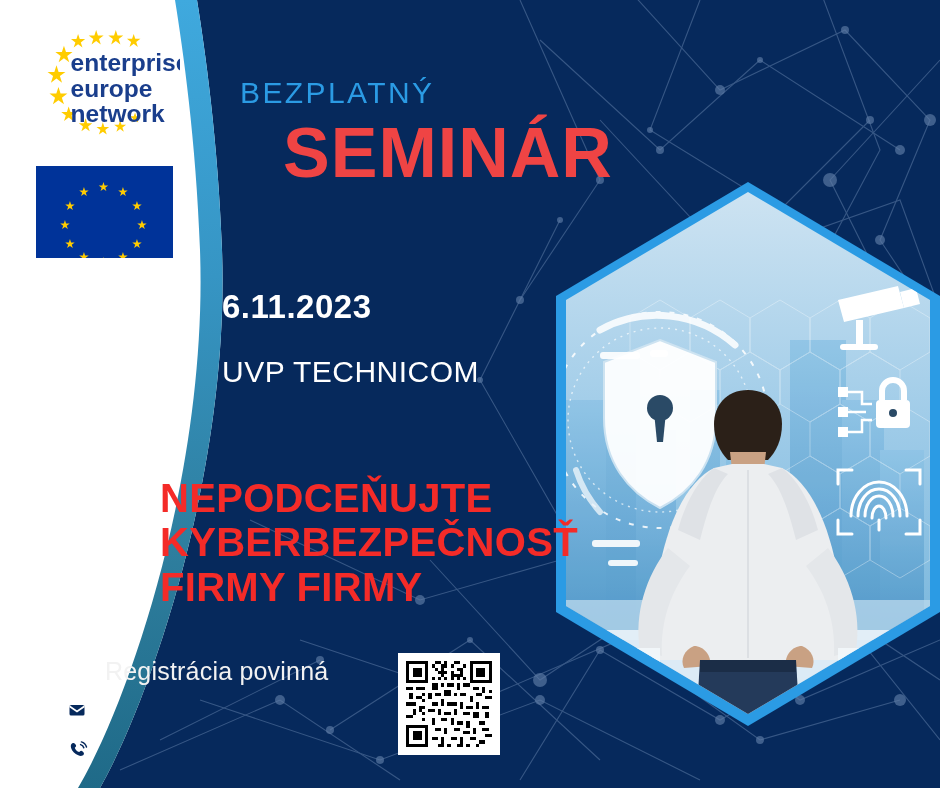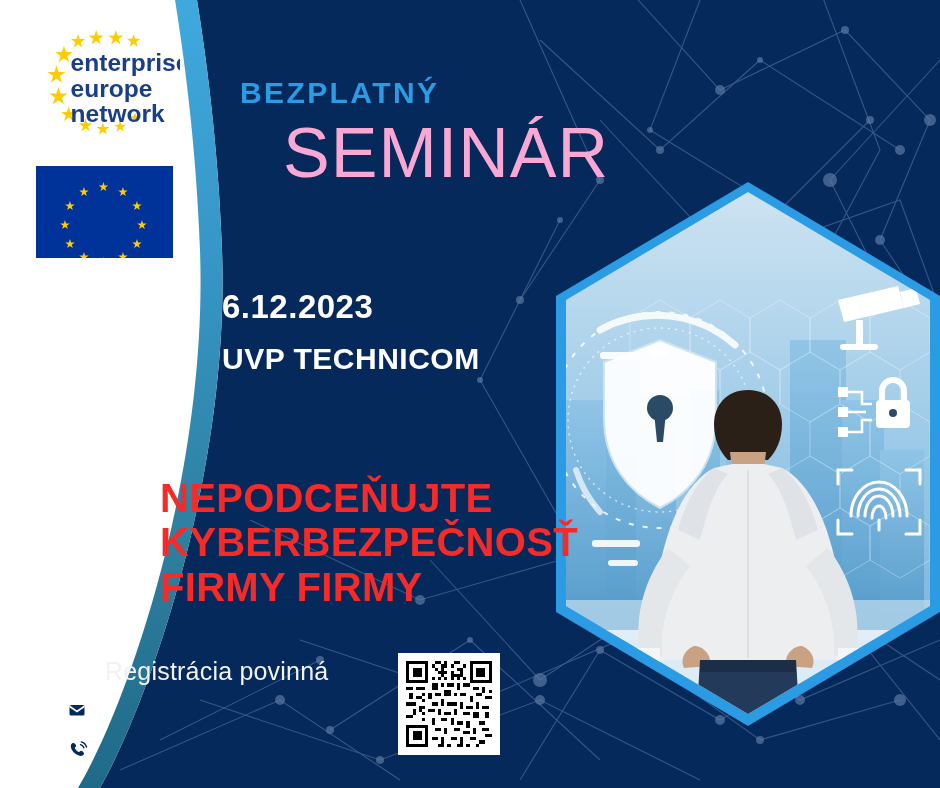--- a/index.html
+++ b/index.html
@@ -13,37 +13,37 @@
   }
   #bg-svg { position:absolute; inset:0; width:940px; height:788px; }
 
   
   .een-logo { position:absolute; left:30px; top:28px; width:150px; height:110px; }
   .eu-flag  { position:absolute; left:36px; top:166px; width:137px; height:92px; }
 
   
   .kicker {
     position:absolute; left:240px; top:76px;
-    font-size:30px; font-weight:bold; letter-spacing:2.4px;
+    font-size:30px; font-weight:normal; letter-spacing:2.4px;
     color:#2B9BE4;
   }
   .bigtitle {
     position:absolute; left:283px; top:118px;
-    font-size:70px; font-weight:normal; letter-spacing:1px;
-    color:#f9a8d4; line-height:1;
+    font-size:70px; font-weight:bold; letter-spacing:1px;
+    color:#ef4444; line-height:1;
   }
 
   
   .date {
     position:absolute; left:222px; top:288px;
     font-size:33px; font-weight:bold; color:#ffffff; letter-spacing:0.5px;
   }
   .venue {
-    position:absolute; left:222px; top:342px;
-    font-size:30px; font-weight:bold; color:#ffffff; letter-spacing:0.5px;
+    position:absolute; left:222px; top:355px;
+    font-size:30px; font-weight:normal; color:#ffffff; letter-spacing:0.5px;
   }
 
   
   .slogan {
     position:absolute; left:160px; top:476px;
     font-size:40px; font-weight:bold; color:#F42B28;
     line-height:1.11; letter-spacing:0.3px;
   }
   .slogan div { white-space:nowrap; }
 
@@ -377,21 +377,21 @@
           <polygon points="8,0 9.8,5.6 15.6,5.6 10.9,9.1 12.7,14.7 8,11.2 3.3,14.7 5.1,9.1 0.4,5.6 6.2,5.6"></polygon>
         </g>
       <g transform="translate(43,21) scale(0.62)">
           <polygon points="8,0 9.8,5.6 15.6,5.6 10.9,9.1 12.7,14.7 8,11.2 3.3,14.7 5.1,9.1 0.4,5.6 6.2,5.6"></polygon>
         </g>
     </g>
   </svg>
 
   <div class="kicker">BEZPLATNÝ</div>
   <div class="bigtitle">SEMINÁR</div>
-  <div class="date">6.12.2023</div>
+  <div class="date">6.11.2023</div>
   <div class="venue">UVP TECHNICOM</div>
 
   <div class="slogan">
     <div>NEPODCEŇUJTE</div>
     <div>KYBERBEZPEČNOSŤ</div>
     <div>FIRMY FIRMY</div>
   </div>
 
   <div class="contacts">
 

